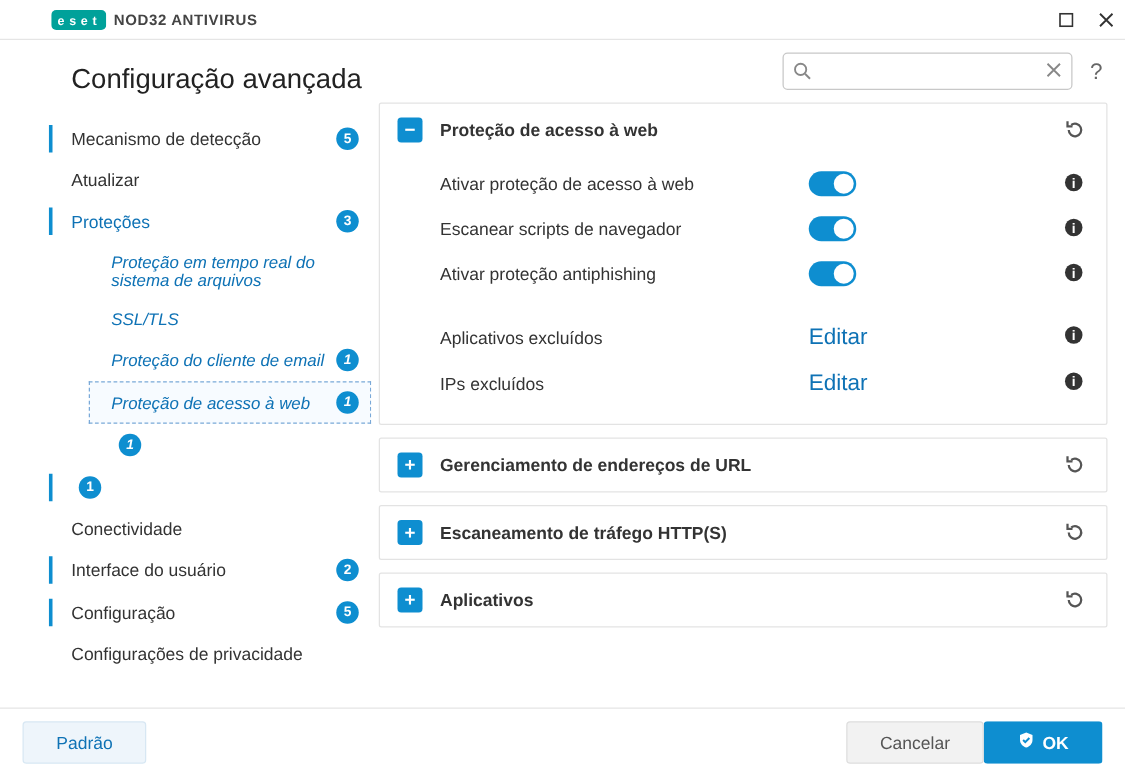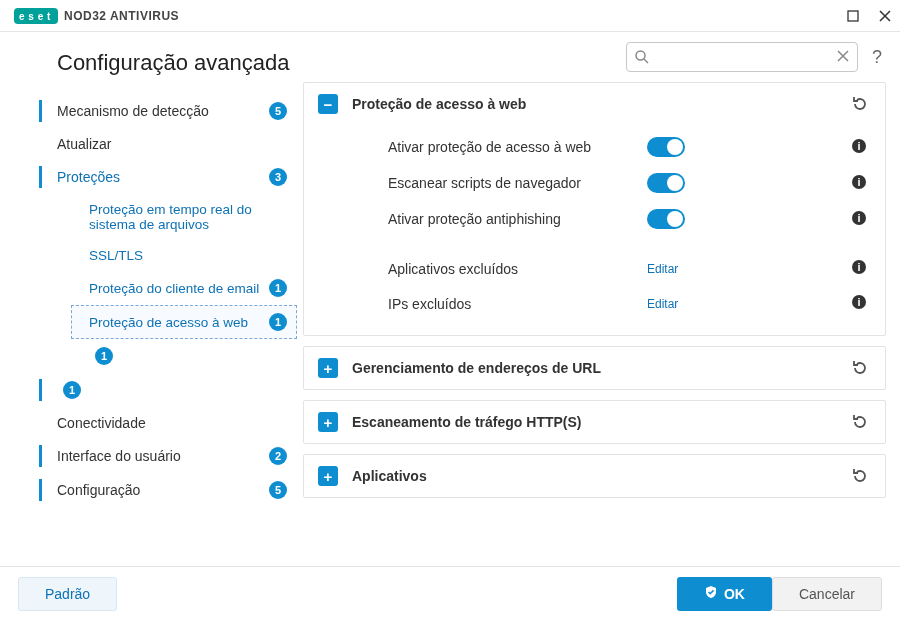--- a/index.html
+++ b/index.html
@@ -1,51 +1,51 @@
 <!DOCTYPE html>
 <html><head>
 <meta charset="utf-8">
 <style>
   * { box-sizing: border-box; margin: 0; padding: 0; }
   html, body { width: 900px; height: 620px; font-family: "Segoe UI", Arial, sans-serif; background: #fff; color: #333; overflow: hidden; }
   .titlebar { height: 32px; display: flex; align-items: center; padding: 0 8px 0 14px; border-bottom: 1px solid #e5e5e5; }
   .brand { display: flex; align-items: center; gap: 6px; font-size: 12px; font-weight: 600; color: #444; letter-spacing: .5px; }
-  .brand-logo { display:inline-flex; }
+  .brand-logo { display:inline-flex;margin-left:27px; }
   .winbtns { margin-left: auto; display: flex; gap: 18px; align-items: center; }
   .winbtn { width: 14px; height: 14px; display:inline-flex; align-items:center; justify-content:center; cursor:pointer; }
   .body { display: flex; height: calc(620px - 32px - 54px); }
   .sidebar { width: 258px; padding: 14px 0 0 0; overflow-y:auto;margin-left:39px; }
   .page-title { font-size: 22px; font-weight: 400; padding: 4px 0 18px 18px; color:#222; }
   .side-item { display:flex; align-items:center; padding: 8px 10px 8px 18px; cursor:pointer; font-size:14px; position:relative; }
   .side-item .accent { position:absolute; left:0; top:6px; bottom:6px; width:3px; background:#0e8ed0; display:none; }
   .side-item.accented .accent { display:block; }
   .side-label { flex:1; color:#333; }
   .side-item.blue .side-label { color:#0e72b5; }
-  .side-sub { padding-left: 32px; }
+  .side-sub { padding-left: 32px; font-style: italic; }
   .side-sub .side-item { padding-left: 18px; font-size: 13.5px; }
   .side-item.selected { outline: 1px dashed #7aa9d8; outline-offset: -1px; background:#f7fbff; }
   .badge { min-width:18px; height:18px; border-radius:9px; background:#0e8ed0; color:#fff; font-size:11px; font-weight:600; display:inline-flex; align-items:center; justify-content:center; margin-left:6px; padding:0 5px; }
   .main { flex:1; padding: 10px 14px 0 6px; display:flex; flex-direction:column; }
   .topbar { display:flex; align-items:center; gap:10px; margin-bottom:10px; }
   .search { flex:1; position:relative; max-width: 232px; margin-left:auto; }
   .search input { width:100%; height:30px; border:1px solid #c8c8c8; border-radius:4px; padding:0 28px 0 28px; font-size:13px; background:#fff; }
   .search .mag { position:absolute; left:8px; top:7px; }
   .search .clr { position:absolute; right:8px; top:7px; cursor:pointer; }
   .help { font-size:18px; color:#666; cursor:pointer; padding:2px 4px; }
   .panel, .section-row { background:#fff; border:1px solid #e3e3e3; border-radius:2px; margin-bottom:10px; }
   .panel-header, .section-row { display:flex; align-items:center; padding:10px 14px; }
   .expand-icon { width:20px; height:20px; border-radius:3px; background:#0e8ed0; color:#fff; display:inline-flex; align-items:center; justify-content:center; margin-right:14px; font-size:15px; font-weight:700; cursor:pointer; flex-shrink:0;}
   .section-title { font-size:14px; font-weight:600; color:#333; flex:1; }
   .revert { width:22px; height:22px; display:inline-flex; align-items:center; justify-content:center; cursor:pointer; color:#555; }
   .panel-body { padding: 4px 14px 14px 48px; }
-  .row { display:flex; align-items:center; padding:8px 0; font-size:14px;margin-left:36px; }
+  .row { display:flex; align-items:center; padding:8px 0; font-size:14px; }
   .row .rlabel { flex:1; color:#333; }
   .row .ctrl { width: 200px; display:flex; align-items:center; }
   .row .info { width:24px; display:flex; justify-content:center; }
-  .link { color:#0e72b5; cursor:pointer; font-size:12px; }
+  .link { color:#0e72b5; cursor:pointer; font-size:18px; }
   .info-ic { cursor:pointer; }
   .toggle { width:38px; height:20px; border-radius:10px; background:#0e8ed0; position:relative; cursor:pointer; }
   .toggle::after { content:""; position:absolute; right:2px; top:2px; width:16px; height:16px; border-radius:50%; background:#fff; }
   .gap { height:14px; }
   .footer { height:54px; border-top:1px solid #e5e5e5; display:flex; align-items:center; padding:0 18px; }
   .btn { height:34px; padding:0 26px; border-radius:3px; font-size:14px; cursor:pointer; display:inline-flex; align-items:center; gap:6px; border:1px solid transparent; }
   .btn-default { background:#eef5fb; color:#0e72b5; border-color:#d7e7f3; }
   .btn-primary { background:#0e8ed0; color:#fff; font-weight:600; }
   .btn-secondary { background:#f2f2f2; color:#555; border-color:#ddd; }
   .footer .spacer { flex:1; }
@@ -125,20 +125,23 @@
     <div class="side-item accented">
       <span class="accent"></span>
       <span class="side-label">Interface do usuário</span>
       <span class="badge">2</span>
     </div>
     <div class="side-item accented">
       <span class="accent"></span>
       <span class="side-label">Configuração</span>
       <span class="badge">5</span>
     </div>
+    <div class="side-item">
+      <span class="side-label">Configurações de privacidade</span>
+    </div>
   </aside>
 
   <main class="main">
     <div class="topbar">
       <div class="search">
         <span class="mag"><svg width="16" height="16">
               <circle cx="6.5" cy="6.5" r="4.5" fill="none" stroke="#888" stroke-width="1.5"></circle>
               <path d="M10 10 L14 14" stroke="#888" stroke-width="1.5"></path>
             </svg></span>
         <input type="text" placeholder="" style="">
@@ -256,23 +259,23 @@
         </span>
     </div>
   </main>
 </div>
 
 <div class="footer">
   <button class="btn btn-default">
       <span>Padrão</span>
     </button>
   <span class="spacer"></span>
+  <button class="btn btn-secondary">
+      <span>Cancelar</span>
+    </button>
   <button class="btn btn-primary">
     <span><svg width="14" height="14" viewBox="0 0 14 14">
           <path d="M7 1 L12 3 V7 C12 10 9.5 12.5 7 13 C4.5 12.5 2 10 2 7 V3 Z" fill="#fff"></path>
           <path d="M4.5 7 L6.2 8.7 L9.5 5.4" fill="none" stroke="#0e8ed0" stroke-width="1.6"></path>
         </svg></span>
     <span>OK</span>
   </button>
-  <button class="btn btn-secondary">
-      <span>Cancelar</span>
-    </button>
 </div>
 
 </body></html>

